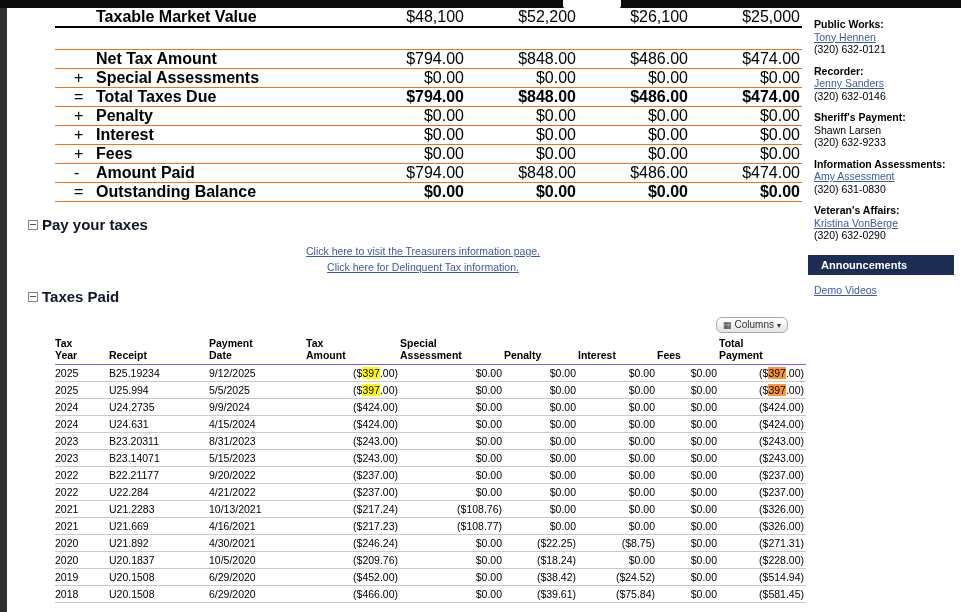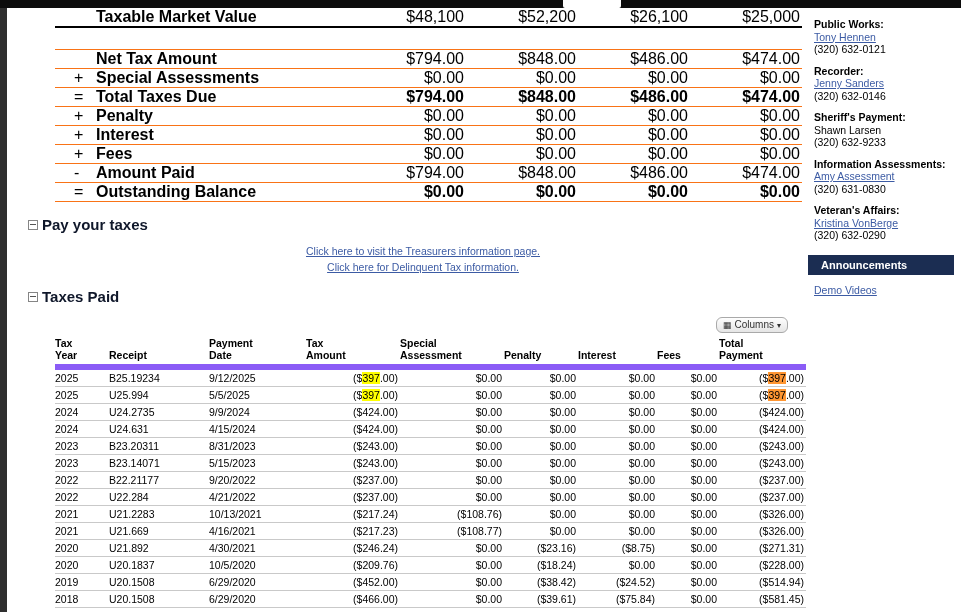--- a/index.html
+++ b/index.html
@@ -42,21 +42,21 @@
   .center-links{width:790px;text-align:center;margin-top:12px;font-size:10.5px}
   .center-links a{display:block;margin:3px 0;line-height:13px}
 
   
   .columns-bar{width:733px;margin:9px 0 0 27px;text-align:right}
   .columns-btn{font-family:inherit;font-size:10px;color:#333;border:1px solid #a9a9a9;border-radius:6px;background:linear-gradient(#fefefe,#e5e5e5);padding:1px 6px 2px;cursor:pointer}
   .grid-icon{font-size:9px;margin-right:3px}
   .chev{font-size:8px;margin-left:3px}
 
   .tp{margin-left:27px;width:733px;font-size:10.5px;table-layout:fixed;margin-top:3px}
-  .tp th{font-weight:bold;text-align:left;vertical-align:bottom;padding:1px 2px 3px 0;border-bottom:6px solid #8b5cf6;line-height:12px;white-space:nowrap}
+  .tp th{font-weight:bold;text-align:left;vertical-align:bottom;padding:1px 2px 3px 0;border-bottom:1px solid #8b5cf6;line-height:12px;white-space:nowrap}
   .tp td{padding:0 2px 0 0;height:16px;border-bottom:1px solid #c9c9c9;white-space:nowrap;overflow:hidden}
   .c0{width:52px}.c1{width:98px}.c2{width:95px}
   .c3{width:92px;text-align:right}.c4{width:102px;text-align:right}
   .c5{width:72px;text-align:right}.c6{width:77px;text-align:right}
   .c7{width:60px;text-align:right}.c8{width:85px;text-align:right}
 
   .hl-yellow{background:#ffff00}
   .hl-orange{background:#ff9632}
 
   
@@ -335,21 +335,21 @@
           <td class="c6">$0.00</td>
           <td class="c7">$0.00</td>
           <td class="c8">($326.00)</td>
         </tr>
         <tr>
           <td class="c0">2020</td>
           <td class="c1">U21.892</td>
           <td class="c2">4/30/2021</td>
           <td class="c3">($246.24)</td>
           <td class="c4">$0.00</td>
-          <td class="c5">($23.16)</td>
+          <td class="c5">($22.25)</td>
           <td class="c6">($8.75)</td>
           <td class="c7">$0.00</td>
           <td class="c8">($271.31)</td>
         </tr>
         <tr>
           <td class="c0">2020</td>
           <td class="c1">U20.1837</td>
           <td class="c2">10/5/2020</td>
           <td class="c3">($209.76)</td>
           <td class="c4">$0.00</td>

